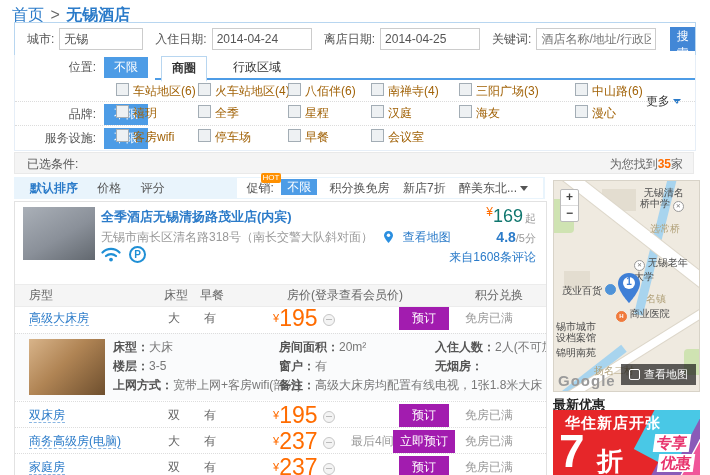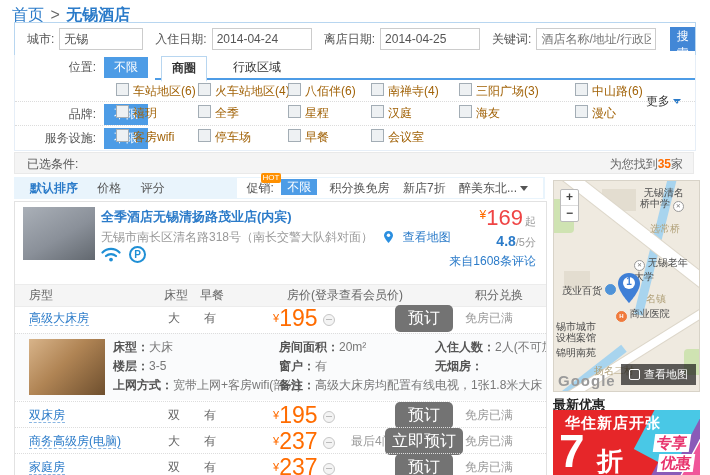--- a/index.html
+++ b/index.html
@@ -53,21 +53,21 @@
   
   .card{position:absolute;left:14px;top:201px;width:531px;height:274px;border:1px solid #e2e2e2;border-bottom:none;background:#fff;overflow:hidden;}
   .hphoto{position:absolute;left:8px;top:5px;width:72px;height:53px;background:linear-gradient(150deg,#aab0b8 0%,#8a9099 55%,#62686f 100%);}
   .hname{position:absolute;left:86px;top:6px;font-size:13px;font-weight:bold;color:#2b7bc9;cursor:pointer;}
   .haddr{position:absolute;left:86px;top:27px;color:#999;white-space:nowrap;}
   .haddr .maplink{margin-left:6px;color:#2b7bc9;cursor:pointer;}
   .hicons{position:absolute;left:86px;top:44px;display:flex;align-items:center;gap:8px;}
   .picon{width:13px;height:13px;border:2px solid #1f8fd5;border-radius:50%;color:#1f8fd5;font-weight:bold;font-size:10px;display:inline-flex;align-items:center;justify-content:center;}
   .pricebox{position:absolute;right:10px;top:3px;text-align:right;}
   .bigprice .cur{color:#ff6c00;font-size:12px;vertical-align:6px;}
-  .bigprice b{color:#ef4444;font-size:22px;font-weight:normal;}
+  .bigprice b{color:#0f766e;font-size:18px;font-weight:normal;}
   .bigprice u{color:#999;font-size:11px;margin-left:2px;}
   .score{margin-top:2px;}
   .score b{color:#2b7bc9;font-size:14px;}
   .score i{color:#999;font-size:11px;}
   .reviews{margin-top:3px;}
   
   .thead{position:absolute;left:0;top:82px;width:531px;height:21px;line-height:21px;background:#f5f5f5;border-top:1px solid #ececec;border-bottom:1px solid #ececec;color:#666;}
   .thead span{position:absolute;white-space:nowrap;}
   .h0{left:14px;} .h1{left:149px;} .h2{left:185px;} .h3{left:272px;} .h4{left:460px;}
   .trow{position:absolute;left:0;width:531px;height:26px;line-height:26px;}
@@ -78,21 +78,21 @@
   .rname em{border-bottom:1px dashed #8ab6e2;}
   .rbed{left:146px;width:26px;text-align:center;color:#666;}
   .rbrk{left:182px;width:26px;text-align:center;color:#666;}
   .rprice{left:258px;}
   .rprice .cur{color:#ff6c00;font-size:11px;vertical-align:4px;}
   .rprice b{color:#ff6c00;font-size:23px;font-weight:normal;}
   .cash{display:inline-block;width:10px;height:10px;margin-left:5px;border:1px solid #c6c6c6;border-radius:50%;background:#f4f4f4;position:relative;vertical-align:0px;}
   .cash:after{content:"";position:absolute;left:2px;right:2px;top:4px;height:1px;background:#bbb;}
   .rnote{left:336px;color:#999;}
   .btncell{left:370px;width:78px;text-align:center;}
-  .book-btn{background:#737373;color:#fff;border:none;font-size:16px;padding:3px 13px;border-radius:5px;cursor:pointer;font-family:inherit;}
+  .book-btn{background:#a21caf;color:#fff;border:none;font-size:12px;padding:3px 13px;border-radius:0;cursor:pointer;font-family:inherit;}
   .book-btn.now{padding:3px 7px;}
   .rredeem{left:432px;width:84px;text-align:center;color:#999;}
   
   .detail{position:absolute;left:0;top:131px;width:531px;height:66px;background:#fafbfc;border-top:1px dotted #ddd;}
   .dphoto{position:absolute;left:14px;top:5px;width:76px;height:56px;background:linear-gradient(135deg,#d8b48a 0%,#b08454 45%,#6e4f2e 100%);}
   .dcol{position:absolute;top:4px;line-height:19px;white-space:nowrap;}
   .dc1{left:98px;} .dc2{left:264px;} .dc3{left:420px;}
   .dcol b{color:#555;font-weight:bold;}
   .dcol i{color:#777;}
   

